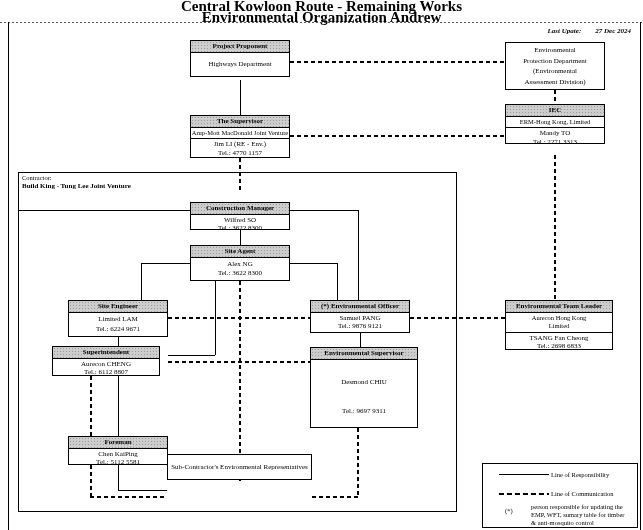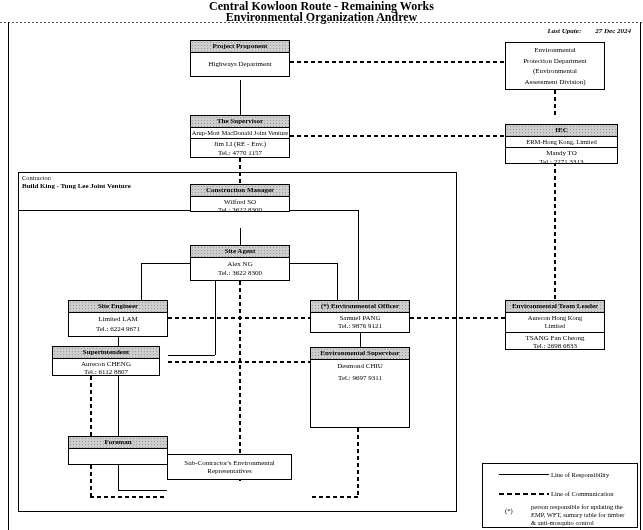--- a/index.html
+++ b/index.html
@@ -1,36 +1,36 @@
 <!DOCTYPE html>
 <html><head>
 <meta charset="utf-8">
 <style>
   html,body{margin:0;padding:0;background:#fff;}
   #page{position:relative;width:643px;height:530px;background:#fff;overflow:hidden;
         font-family:"Liberation Serif","DejaVu Serif",serif;color:#000;}
   
   .title{position:absolute;left:0;top:1px;width:100%;text-align:center;font-weight:bold;
-         font-size:12px;line-height:11px;}
+         font-size:15px;line-height:11px;}
   .toprule{position:absolute;left:0;top:22px;width:643px;height:1px;
            background:repeating-linear-gradient(90deg,#555 0 2px,transparent 2px 4px);}
   .lastupdate{position:absolute;right:12px;top:27px;font-size:7px;font-style:italic;
               font-weight:bold;display:flex;gap:14px;}
   
   .frame-l{position:absolute;left:8px;top:22px;width:1px;height:508px;background:#000;}
   .frame-r{position:absolute;left:640px;top:22px;width:1px;height:508px;background:#000;}
   
   .box{position:absolute;border:1px solid #000;background:#fff;box-sizing:border-box;
        display:flex;flex-direction:column;font-size:7px;line-height:8.5px;text-align:center;z-index:3;}
   .hdr{background:#cdcdcd;background-image:radial-gradient(#9a9a9a 0.5px,transparent 0.6px);
        background-size:3px 3px;border-bottom:1px solid #000;font-weight:bold;
        padding:1px 0;flex:0 0 auto;}
   .subrow{border-bottom:1px solid #000;padding:1px 0;flex:0 0 auto;font-size:6.5px;}
   .body{flex:1 1 auto;display:flex;flex-direction:column;justify-content:space-evenly;padding:1px 0;}
-  .body.top{justify-content:flex-start;gap:4px;padding-top:2px;}
+  .body.top{justify-content:flex-start;gap:21px;padding-top:18px;}
   
   .lh{position:absolute;height:1px;background:#000;z-index:1;}
   .lv{position:absolute;width:1px;background:#000;z-index:1;}
   .dh{position:absolute;height:2px;z-index:1;
       background:repeating-linear-gradient(90deg,#000 0 4px,transparent 4px 7px);}
   .dv{position:absolute;width:2px;z-index:1;
       background:repeating-linear-gradient(180deg,#000 0 4px,transparent 4px 7px);}
   
   .contractor{position:absolute;left:18px;top:172px;width:439px;height:340px;
               border:1px solid #000;box-sizing:border-box;z-index:0;}
@@ -118,30 +118,30 @@
 
   <div class="box" style="left:190px;top:115px;width:100px;height:43px">
     <div class="hdr">The Supervisor</div>
     <div class="subrow">Arup-Mott MacDonald Joint Venture</div>
     <div class="body">
       <div>Jim LI (RE - Env.)</div>
       <div>Tel.: 4770 1157</div>
     </div>
   </div>
 
-  <div class="box" style="left:505px;top:124px;width:113px;height:40px">
+  <div class="box" style="left:505px;top:104px;width:100px;height:40px">
     <div class="hdr">IEC</div>
     <div class="subrow">ERM-Hong Kong, Limited</div>
     <div class="body">
       <div>Mandy TO</div>
       <div>Tel.: 2271 3313</div>
     </div>
   </div>
 
-  <div class="box" style="left:190px;top:184px;width:100px;height:28px">
+  <div class="box" style="left:190px;top:202px;width:100px;height:28px">
     <div class="hdr">Construction Manager</div>
     <div class="body">
       <div>Wilfred SO</div>
       <div>Tel.: 3622 8300</div>
     </div>
   </div>
 
   <div class="box" style="left:190px;top:245px;width:100px;height:36px">
     <div class="hdr">Site Agent</div>
     <div class="body">
@@ -159,53 +159,57 @@
   </div>
 
   <div class="box" style="left:310px;top:300px;width:100px;height:33px">
     <div class="hdr">(*) Environmental Officer</div>
     <div class="body">
       <div>Samuel PANG</div>
       <div>Tel.: 9876 9121</div>
     </div>
   </div>
 
-  <div class="box" style="left:505px;top:300px;width:100px;height:50px">
+  <div class="box" style="left:505px;top:300px;width:108px;height:50px">
     <div class="hdr">Environmental Team Leader</div>
     <div class="subrow">
       <div>Aurecon Hong Kong</div>
       <div>Limited</div>
     </div>
     <div class="body">
       <div>TSANG Fan Cheong</div>
       <div>Tel.: 2698 6833</div>
     </div>
   </div>
 
   <div class="box" style="left:52px;top:346px;width:108px;height:30px">
     <div class="hdr">Superintendent</div>
     <div class="body">
       <div>Aurecon CHENG</div>
       <div>Tel.: 6112 8807</div>
     </div>
   </div>
 
-  <div class="box" style="left:310px;top:347px;width:100px;height:81px">
+  <div class="box" style="left:310px;top:347px;width:108px;height:81px">
     <div class="hdr">Environmental Supervisor</div>
     <div class="body top">
       <div>Desmond CHIU</div>
       <div>Tel.: 9697 9311</div>
     </div>
   </div>
 
   <div class="box" style="left:68px;top:436px;width:100px;height:29px">
     <div class="hdr">Foreman</div>
-  </div>
-
-  <div class="box" style="left:167px;top:454px;width:125px;height:26px">
+    <div class="body">
+      <div>Chen KaiPing</div>
+      <div>Tel.: 5112 5581</div>
+    </div>
+  </div>
+
+  <div class="box" style="left:167px;top:454px;width:145px;height:26px">
     <div class="body">
       <div>Sub-Contractor's Environmental Representatives</div>
     </div>
   </div>
 
   <div class="legend">
     <div class="leg-line leg-solid"></div>
     <div class="leg-label" style="top:7px">Line of Responsibility</div>
     <div class="leg-line leg-dash"></div>
     <div class="leg-label" style="top:26px">Line of Communication</div>

